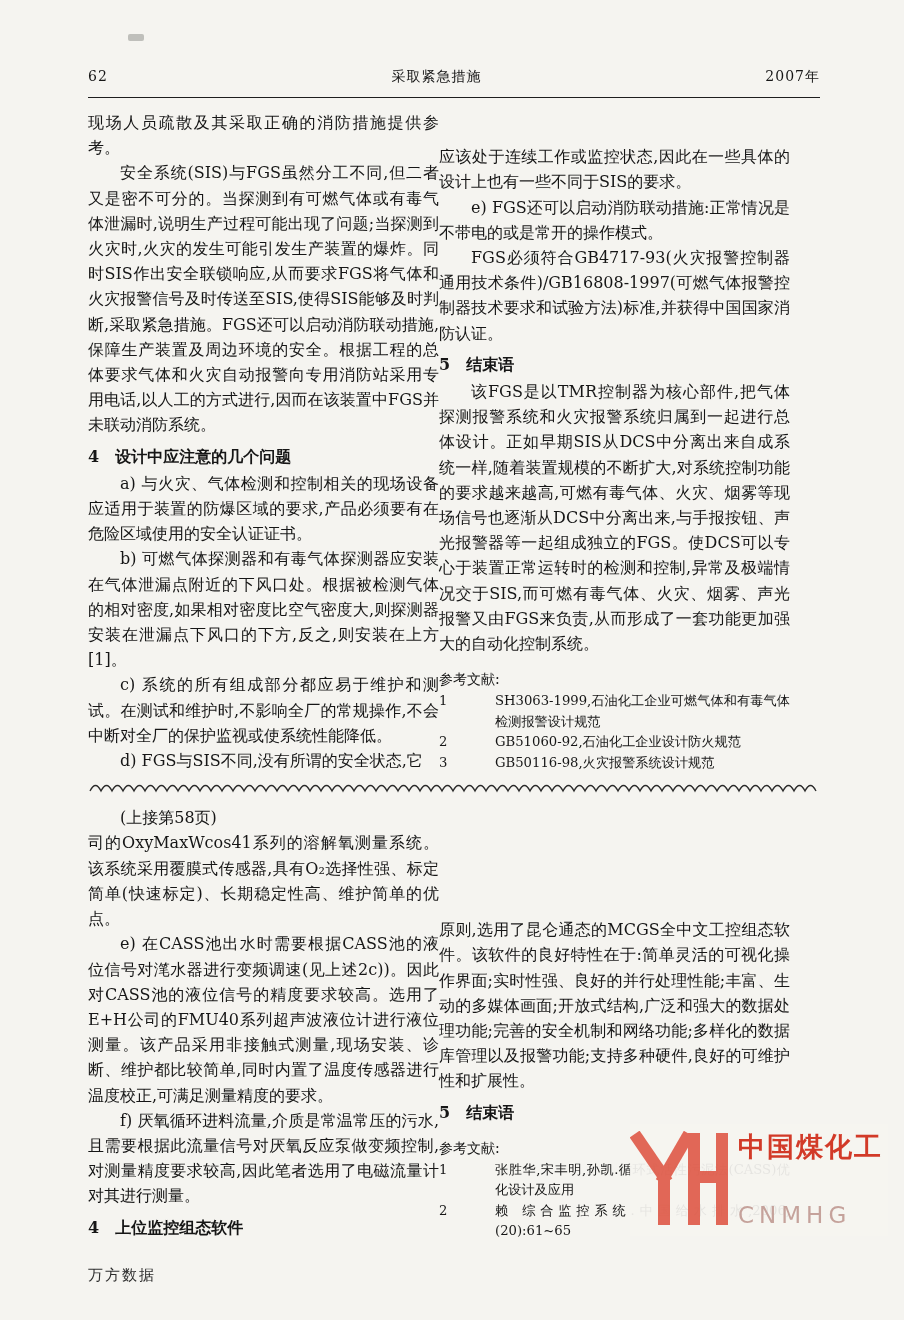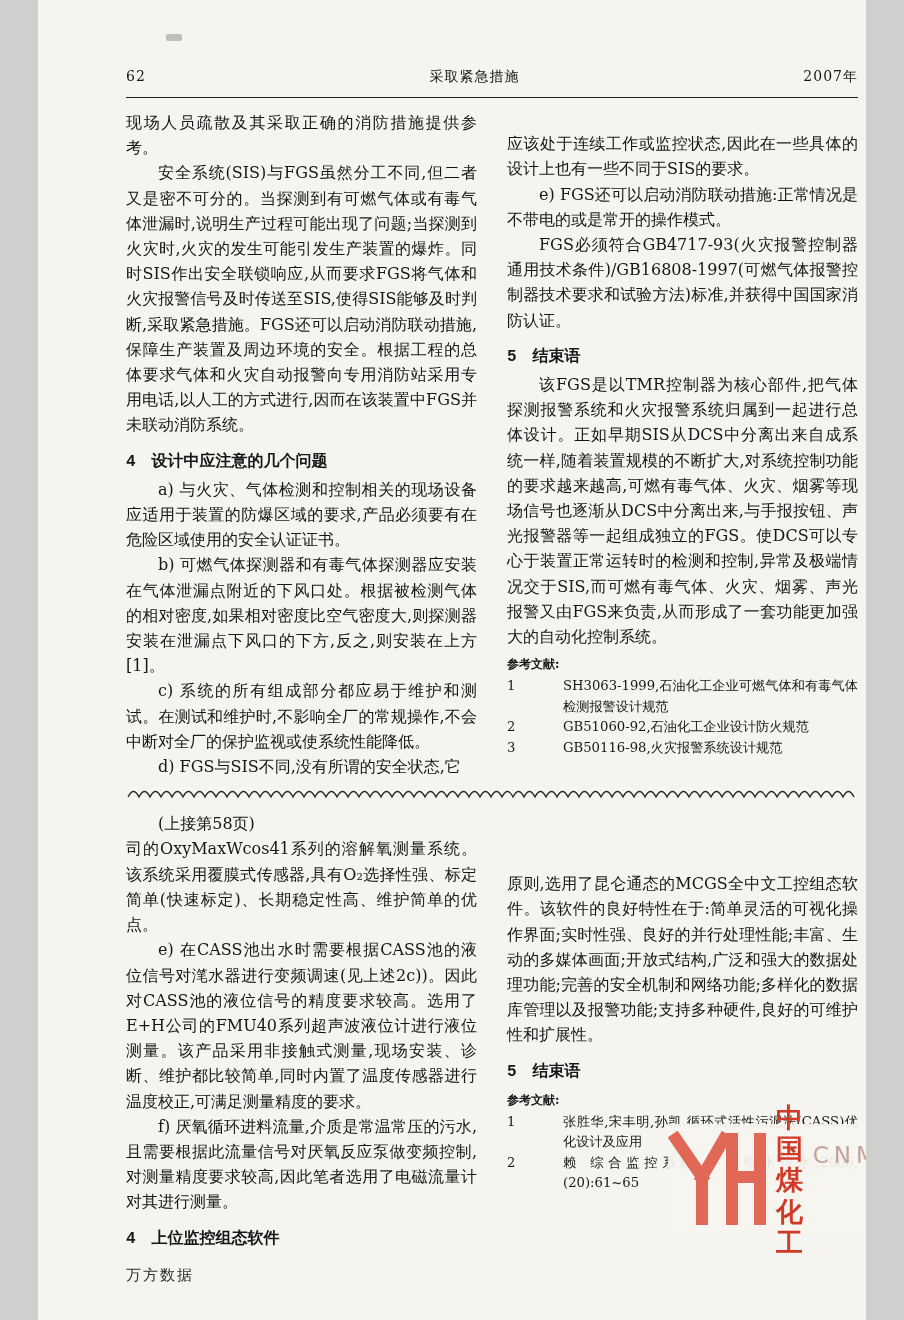--- a/index.html
+++ b/index.html
@@ -1,51 +1,51 @@
 <!DOCTYPE html>
 <html><head>
 <meta charset="utf-8">
 <style>
   html,body{margin:0;padding:0;background:#cfcfcd;}
   .page{
     position:relative;
-    width:828px;height:1320px;
+    width:904px;height:1320px;
     margin:0 auto;
     background:#f5f4f0;
     font-family:"DejaVu Serif","Liberation Serif",serif;
     color:#161616;
     overflow:hidden;
   }
   .header{
     position:absolute;left:88px;top:68px;width:732px;
     display:flex;justify-content:space-between;align-items:baseline;
     font-size:14px;letter-spacing:1px;
   }
   .header-rule{
     position:absolute;left:88px;top:97px;width:732px;height:0;
     border-top:1.6px solid #1e1e1e;
   }
   .content{position:absolute;left:88px;top:110px;width:732px;}
-  .columns{display:flex;gap:30px;align-items:center;}
+  .columns{display:flex;align-items:flex-end;}
   .col{width:351px;font-size:16px;line-height:25.2px;text-align:justify;}
   .para{margin:0;text-indent:2em;}
   .noindent{text-indent:0;}
-  .heading{margin:12px 0 2px 0;font-weight:bold;text-indent:0;font-family:Liberation Mono, monospace;}
-  .refhead{margin:4px 0 1px 0;font-weight:bold;font-size:12px;line-height:22px;text-indent:0;}
+  .heading{margin:6px 0 2px 0;font-weight:bold;text-indent:0;}
+  .refhead{margin:12px 0 1px 0;font-weight:normal;font-size:14px;line-height:22px;text-indent:0;}
   .ref{display:flex;font-size:13.2px;line-height:20.5px;text-align:justify;}
   .ref-num{flex:none;width:20px;}
   .ref-text{flex:1;margin-left:36px;}
   .divider-wrap{margin:7px 0 9px 0;height:16px;}
   .article2{margin-top:0;}
   .watermark{
     position:absolute;left:630px;top:1124px;width:258px;height:112px;
     display:flex;align-items:center;gap:8px;
     background:rgba(245,244,240,0.93);
   }
-  .wm-text{display:flex;flex-direction:row;line-height:1.15;}
+  .wm-text{display:flex;flex-direction:column;line-height:1.15;}
   .wm-brand{font-size:27px;font-weight:bold;letter-spacing:2px;}
   .wm-latin{font-size:23px;letter-spacing:5px;font-family:"DejaVu Sans","Liberation Sans",sans-serif;}
   .footer-label{
     position:absolute;left:88px;top:1266px;
     font-size:15px;color:#2d2d2d;letter-spacing:2px;
   }
   .scan-mark{position:absolute;background:#8a8a86;border-radius:2px;opacity:.5;}
 </style>
 </head>
 <body>

